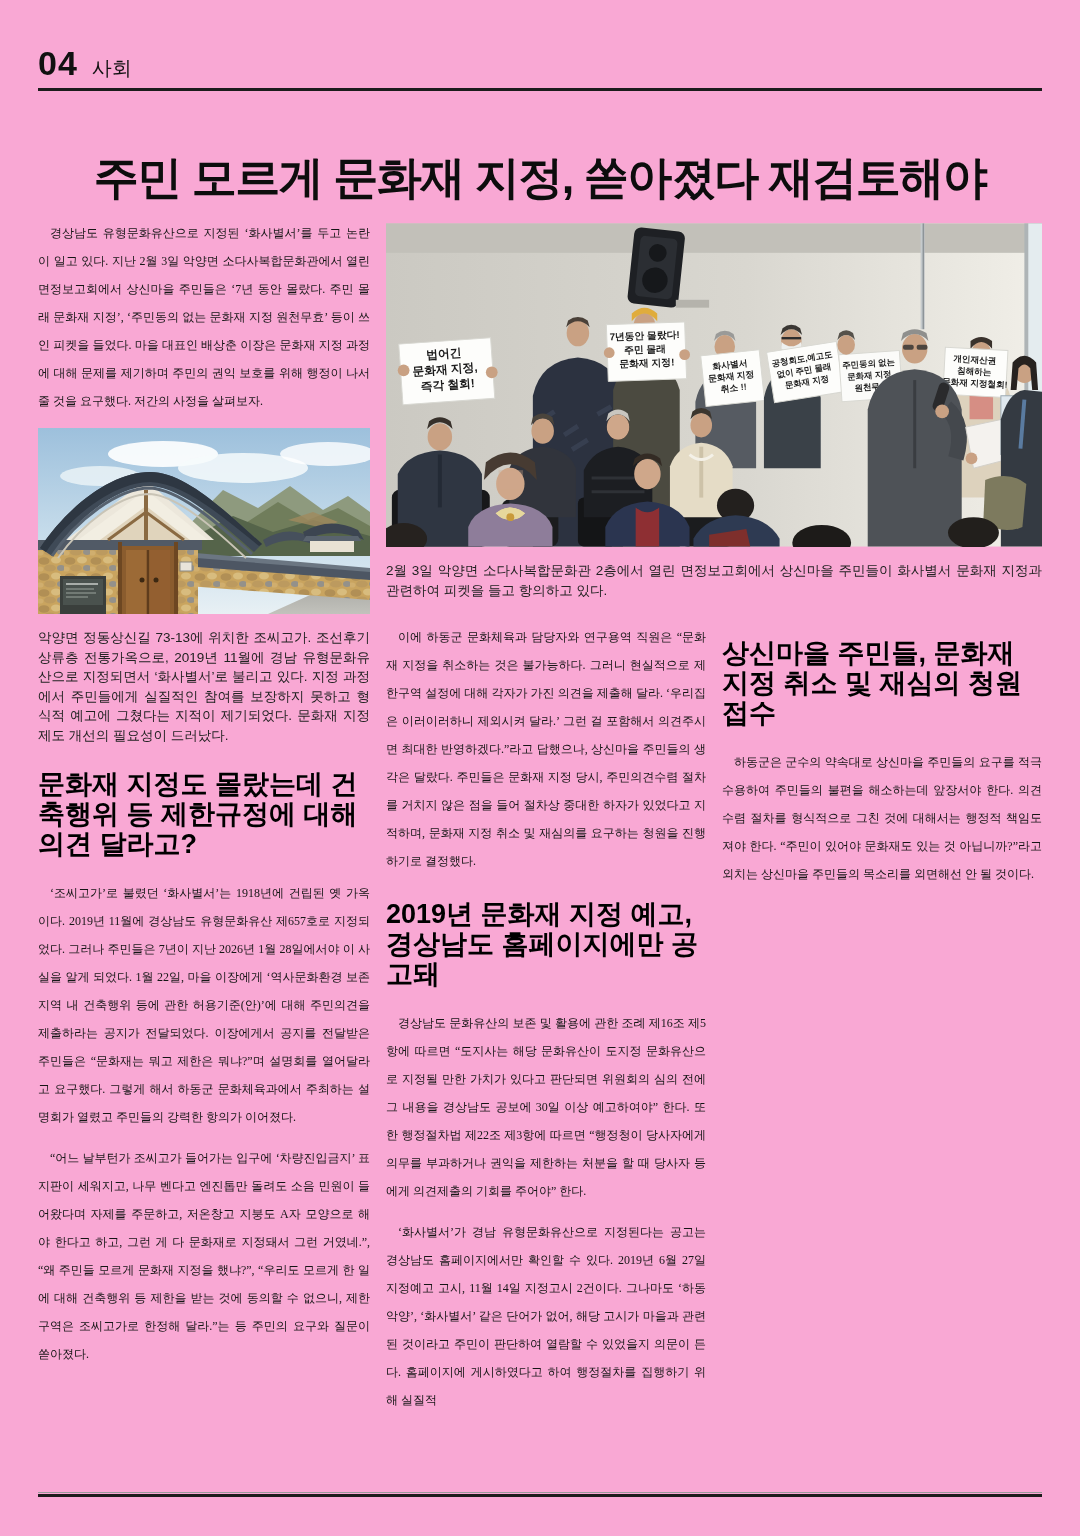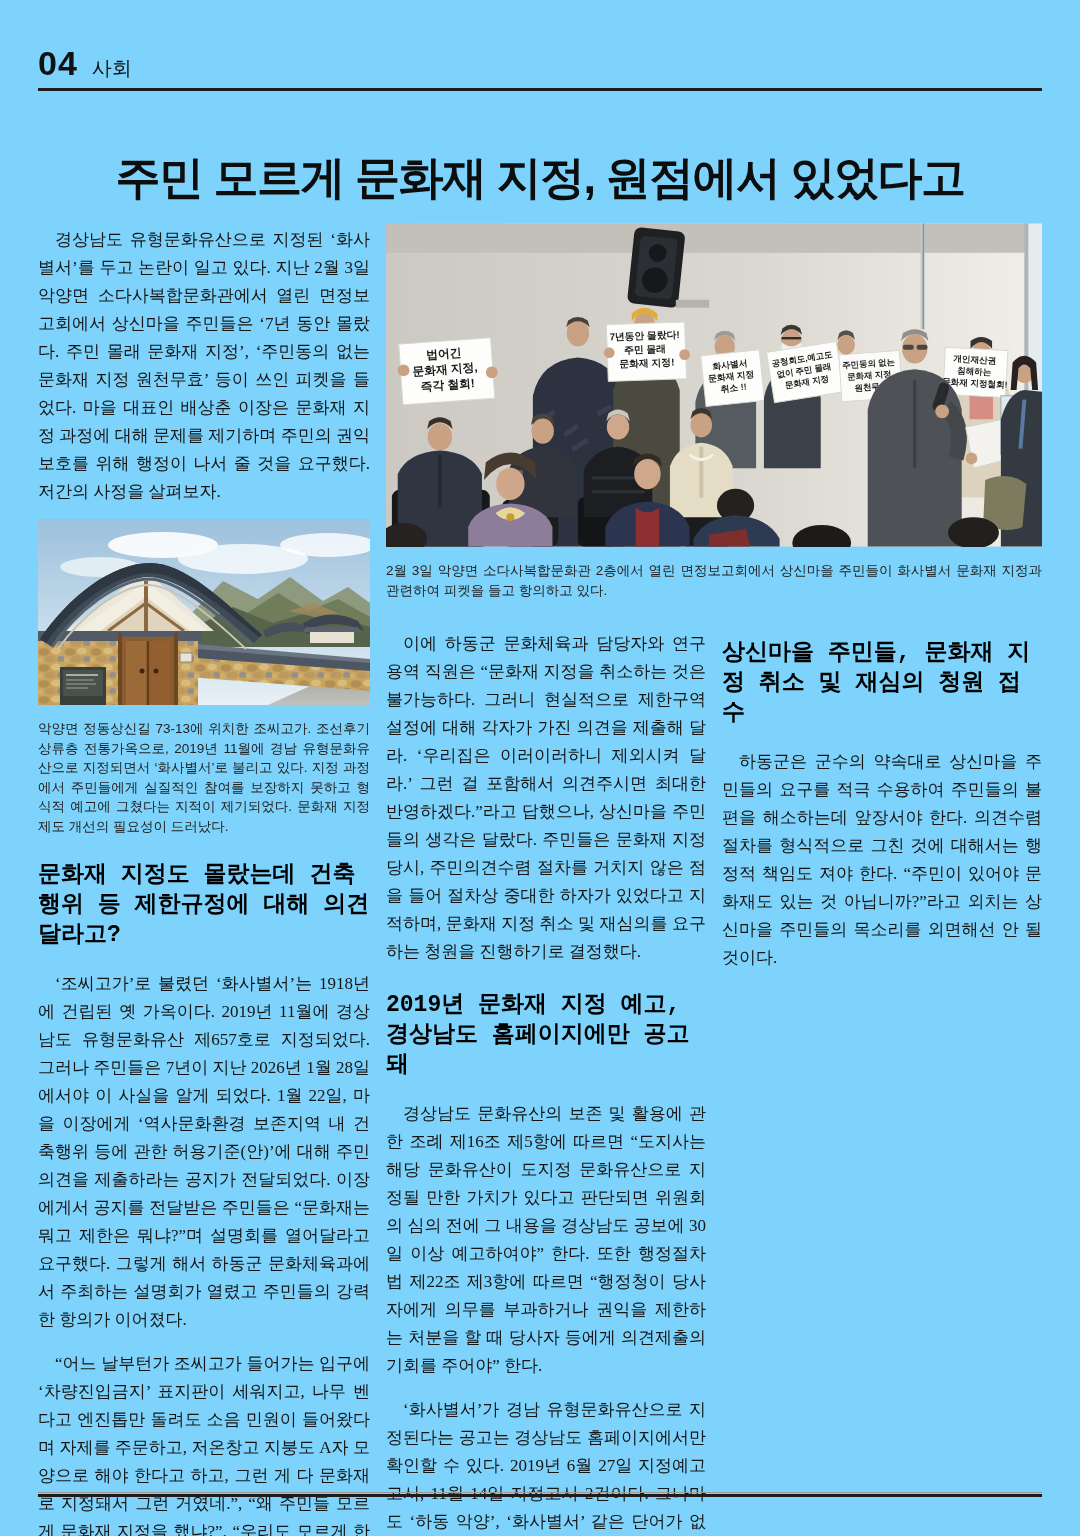--- a/index.html
+++ b/index.html
@@ -1,39 +1,39 @@
 <!DOCTYPE html>
 <html lang="ko"><head>
 <meta charset="utf-8">
 <style>
   html,body{margin:0;padding:0;background:#ffffff;}
   body{width:1080px;height:1536px;position:relative;font-family:"Liberation Serif",serif;color:#111;}
-  .page{position:absolute;inset:0;background:#7dd3fc;overflow:hidden;}
+  .page{position:absolute;inset:0;background:#f9a8d4;overflow:hidden;}
 
   
   .masthead{position:absolute;left:38px;right:38px;top:30px;height:50px;
     border-bottom:3px solid #1c1c1c;display:flex;align-items:flex-end;gap:14px;padding-bottom:8px;}
   .page-num{font-family:"Liberation Sans",sans-serif;font-weight:700;font-size:34px;line-height:1;color:#111;letter-spacing:1px;}
   .section-label{font-family:"Liberation Sans",sans-serif;font-weight:400;font-size:20px;line-height:1.15;color:#111;}
 
   
   .headline{position:absolute;left:38px;right:38px;top:118px;text-align:center;
     font-family:"Liberation Sans",sans-serif;font-weight:800;font-size:45px;letter-spacing:-1.5px;color:#0d0d0d;}
 
   
   .content{position:absolute;left:38px;top:210px;width:1004px;display:flex;gap:16px;}
   .col{width:332px;flex:0 0 332px;}
   .rightwrap{width:656px;flex:0 0 656px;}
   .twocol{display:flex;gap:16px;margin-top:14px;}
   .twocol .col2{width:320px;flex:0 0 320px;}
 
-  .body-text{font-size:17px;line-height:28px;text-align:justify;word-break:break-all;
-    color:#151515;margin:16px 0 13px 0;text-indent:1em;}
+  .body-text{font-size:12px;line-height:28px;text-align:justify;word-break:break-all;
+    color:#151515;margin:9px 0 13px 0;text-indent:1em;}
   .body-text.no-indent{text-indent:0;}
-  .subhead{font-family:Liberation Mono, monospace;font-weight:800;font-size:23px;line-height:30px;
+  .subhead{font-family:Liberation Sans, sans-serif;font-weight:800;font-size:27px;line-height:30px;
     color:#000;margin:24px 0 20px 0;word-break:break-all;text-align:left;}
   .caption{font-family:"Liberation Sans",sans-serif;font-size:13.5px;line-height:19.5px;color:#222;
     text-align:justify;word-break:break-all;margin-top:14px;}
   .photo-frame{line-height:0;}
   .photo-frame svg{display:block;}
 
   .bottom-rule{position:absolute;left:38px;right:38px;top:1492px;border-top:1px solid #9a9a9a;height:0;}
   .bottom-rule:after{content:"";display:block;border-top:3px solid #1c1c1c;margin-top:1px;}
 
   .sign-text{font-family:"Liberation Sans",sans-serif;font-weight:700;fill:#1b1b1b;}
@@ -41,21 +41,21 @@
 </head>
 <body>
 
 <div class="page">
 
   <div class="masthead">
     <span class="page-num">04</span>
     <span class="section-label">사회</span>
   </div>
 
-  <h1 class="headline">주민 모르게 문화재 지정, 원점에서 있었다고</h1>
+  <h1 class="headline">주민 모르게 문화재 지정, 쏟아졌다 재검토해야</h1>
 
   <div class="content">
 
     <div class="col">
       <p class="body-text">경상남도 유형문화유산으로 지정된 ‘화사별서’를 두고 논란이 일고 있다. 지난 2월 3일 악양면 소다사복합문화관에서 열린 면정보고회에서 상신마을 주민들은 ‘7년 동안 몰랐다. 주민 몰래 문화재 지정’, ‘주민동의 없는 문화재 지정 원천무효’ 등이 쓰인 피켓을 들었다. 마을 대표인 배상춘 이장은 문화재 지정 과정에 대해 문제를 제기하며 주민의 권익 보호를 위해 행정이 나서 줄 것을 요구했다. 저간의 사정을 살펴보자.</p>
 
       <div class="photo-frame" style="margin-top:3px;">
         <svg width="332" height="186" viewBox="0 0 332 186">
           <defs>
             <linearGradient id="sky" x1="0" y1="0" x2="0" y2="1">

